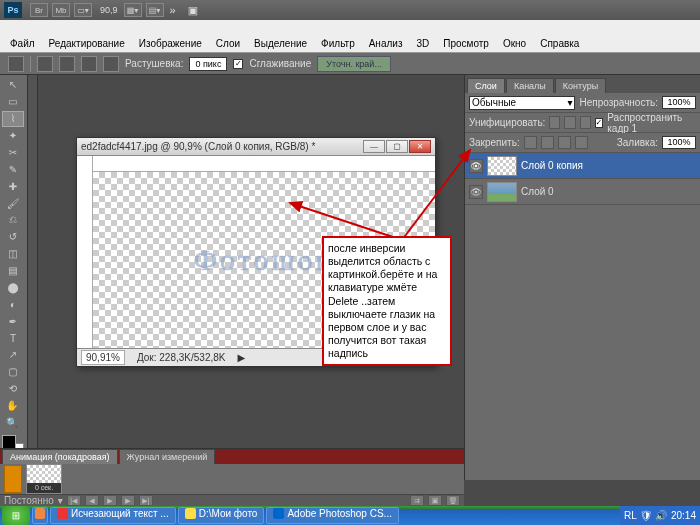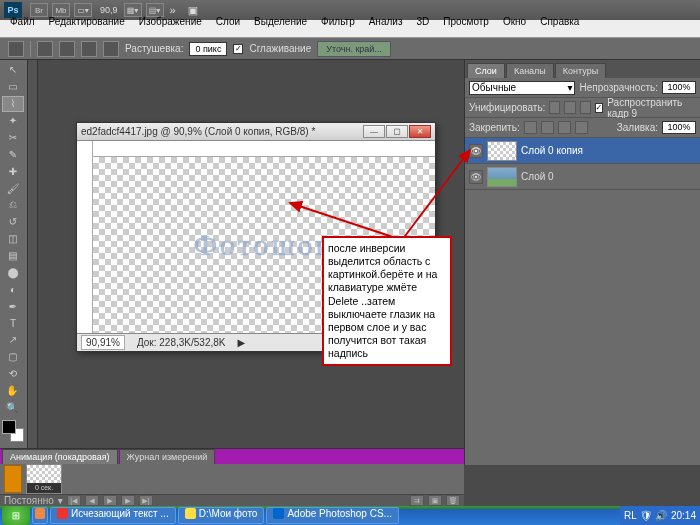--- a/index.html
+++ b/index.html
@@ -4,21 +4,21 @@
 <style>
 *{margin:0;padding:0;box-sizing:border-box;font-family:Tahoma,Arial,sans-serif;font-size:10px}
 body{width:700px;height:525px;background:#4a4a4a;overflow:hidden;position:relative}
 .topbar{height:20px;background:linear-gradient(#6b6b6b,#555);display:flex;align-items:center;padding:0 4px;color:#ddd}
 .ps-logo{width:18px;height:16px;background:#0a3c5c;color:#9bd4ff;display:flex;align-items:center;justify-content:center;font-weight:bold;font-size:9px;border-radius:0}
 .topbar-btns{display:flex;gap:4px;margin-left:8px}
 .top-btn{width:18px;height:14px;background:#666;border:1px solid #888;display:flex;align-items:center;justify-content:center;color:#ccc;font-size:8px}
 .zoom-val{margin-left:8px;color:#ddd;font-size:9px}
 .workspace-label{margin-left:auto;background:#7a7a7a;padding:2px 8px;font-size:9px;border:1px solid #999}
 .chev{margin:0 6px;font-size:11px}
-.menubar{height:18px;background:#eee;display:flex;align-items:flex-end;padding:8px 4px;gap:2px;border-bottom:1px solid #999}
+.menubar{height:18px;background:#eee;display:flex;align-items:flex-start;padding:16px 4px;gap:2px;border-bottom:1px solid #999}
 .menu-item{padding:2px 6px;font-size:10px;color:#000;cursor:default}
 .optionsbar{height:22px;background:#6b6b6b;display:flex;align-items:center;padding:0 8px;gap:6px;color:#ddd;font-size:9px;border-bottom:1px solid #333}
 .opt-icon{width:16px;height:16px;background:#555;border:1px solid #888}
 .opt-input{width:38px;height:14px;background:#fff;border:1px solid #333;font-size:9px;padding:0 2px;color:#000;text-align:center;display:inline-block;line-height:12px}
 .opt-check{width:10px;height:10px;background:#fff;border:1px solid #333;display:inline-flex;align-items:center;justify-content:center;font-size:8px;color:#000}
 .opt-btn{background:#7a9a7a;padding:2px 8px;border:1px solid #556;font-size:9px;color:#334}
 .main{display:flex;height:405px}
 .toolbox{width:28px;background:#6b6b6b;display:flex;flex-direction:column;padding:2px;gap:1px;border-right:1px solid #333}
 .tool{width:22px;height:16px;background:#6b6b6b;border:1px solid #6b6b6b;display:flex;align-items:center;justify-content:center;color:#ccc;font-size:10px}
 .tool.sel{background:#888;border:1px solid #aaa}
@@ -59,21 +59,21 @@
 .eye{width:14px;height:14px;border:1px solid #555;background:#6b6b6b;display:flex;align-items:center;justify-content:center;font-size:9px}
 .layer-thumb{width:30px;height:20px;border:1px solid #888}
 .thumb-check{background-image:
  linear-gradient(45deg,#ccc 25%,transparent 25%),
  linear-gradient(-45deg,#ccc 25%,transparent 25%),
  linear-gradient(45deg,transparent 75%,#ccc 75%),
  linear-gradient(-45deg,transparent 75%,#ccc 75%);
  background-size:6px 6px;background-position:0 0,0 3px,3px -3px,-3px 0;background-color:#fff}
 .thumb-img{background:linear-gradient(#8ac,#69b 60%,#7a6 60%)}
 .bottom-panel{position:absolute;left:0;bottom:19px;right:236px;height:58px;background:#6b6b6b;border-top:1px solid #333;display:flex;flex-direction:column}
-.bp-tabs{height:16px;display:flex;padding:0 2px;gap:1px;background:#a21caf;align-items:flex-end}
+.bp-tabs{height:16px;display:flex;padding:0 2px;gap:1px;background:#7f1d1d;align-items:flex-end}
 .bp-body{flex:1;display:flex;align-items:center;padding:0 4px;gap:4px}
 .frame{width:36px;height:30px;border:1px solid #888;display:flex;flex-direction:column}
 .frame-top{flex:1}
 .frame-bot{height:10px;background:#333;color:#ccc;font-size:7px;text-align:center;line-height:10px}
 .bp-ctrl{height:14px;background:#5a5a5a;display:flex;align-items:flex-start;padding:0 4px;gap:4px;color:#bbb;border-top:1px solid #444}
 .play-btn{width:14px;height:11px;background:#777;border:1px solid #555;font-size:7px;display:flex;align-items:center;justify-content:center}
 .taskbar{position:absolute;left:0;right:0;bottom:0;height:19px;background:linear-gradient(#3a9a3f,#2b7a30 3px,#1f5fb8 3px,#2b7ad6);display:flex;align-items:center}
 .start{width:28px;height:19px;background:radial-gradient(circle,#6c4,#393);border-radius:3px;margin-left:2px;display:flex;align-items:center;justify-content:center;color:#fff;font-size:10px}
 .tb-item{height:17px;background:#3a7ac8;margin-left:2px;padding:0 6px;display:flex;align-items:flex-start;color:#fff;font-size:9px;border:1px solid #5a9ae8;border-radius:2px;gap:3px}
 .tb-ico{width:11px;height:11px;border-radius:2px}
@@ -199,21 +199,21 @@
         </div>
    <span>Непрозрачность:</span>
    <span class="pnl-input">100%</span>
   </div>
   <div class="pnl-row">
    <span>Унифицировать:</span>
    <span class="mini-icon"></span>
    <span class="mini-icon"></span>
    <span class="mini-icon"></span>
    <span class="opt-check" style="margin-left:auto">✓</span>
-   <span>Распространить кадр 9</span>
+   <span>Распространить кадр 1</span>
   </div>
   <div class="pnl-row">
    <span>Закрепить:</span>
    <span class="mini-icon"></span>
    <span class="mini-icon"></span>
    <span class="mini-icon"></span>
    <span class="mini-icon"></span>
    <span style="margin-left:auto">Заливка:</span>
    <span class="pnl-input">100%</span>
   </div>

